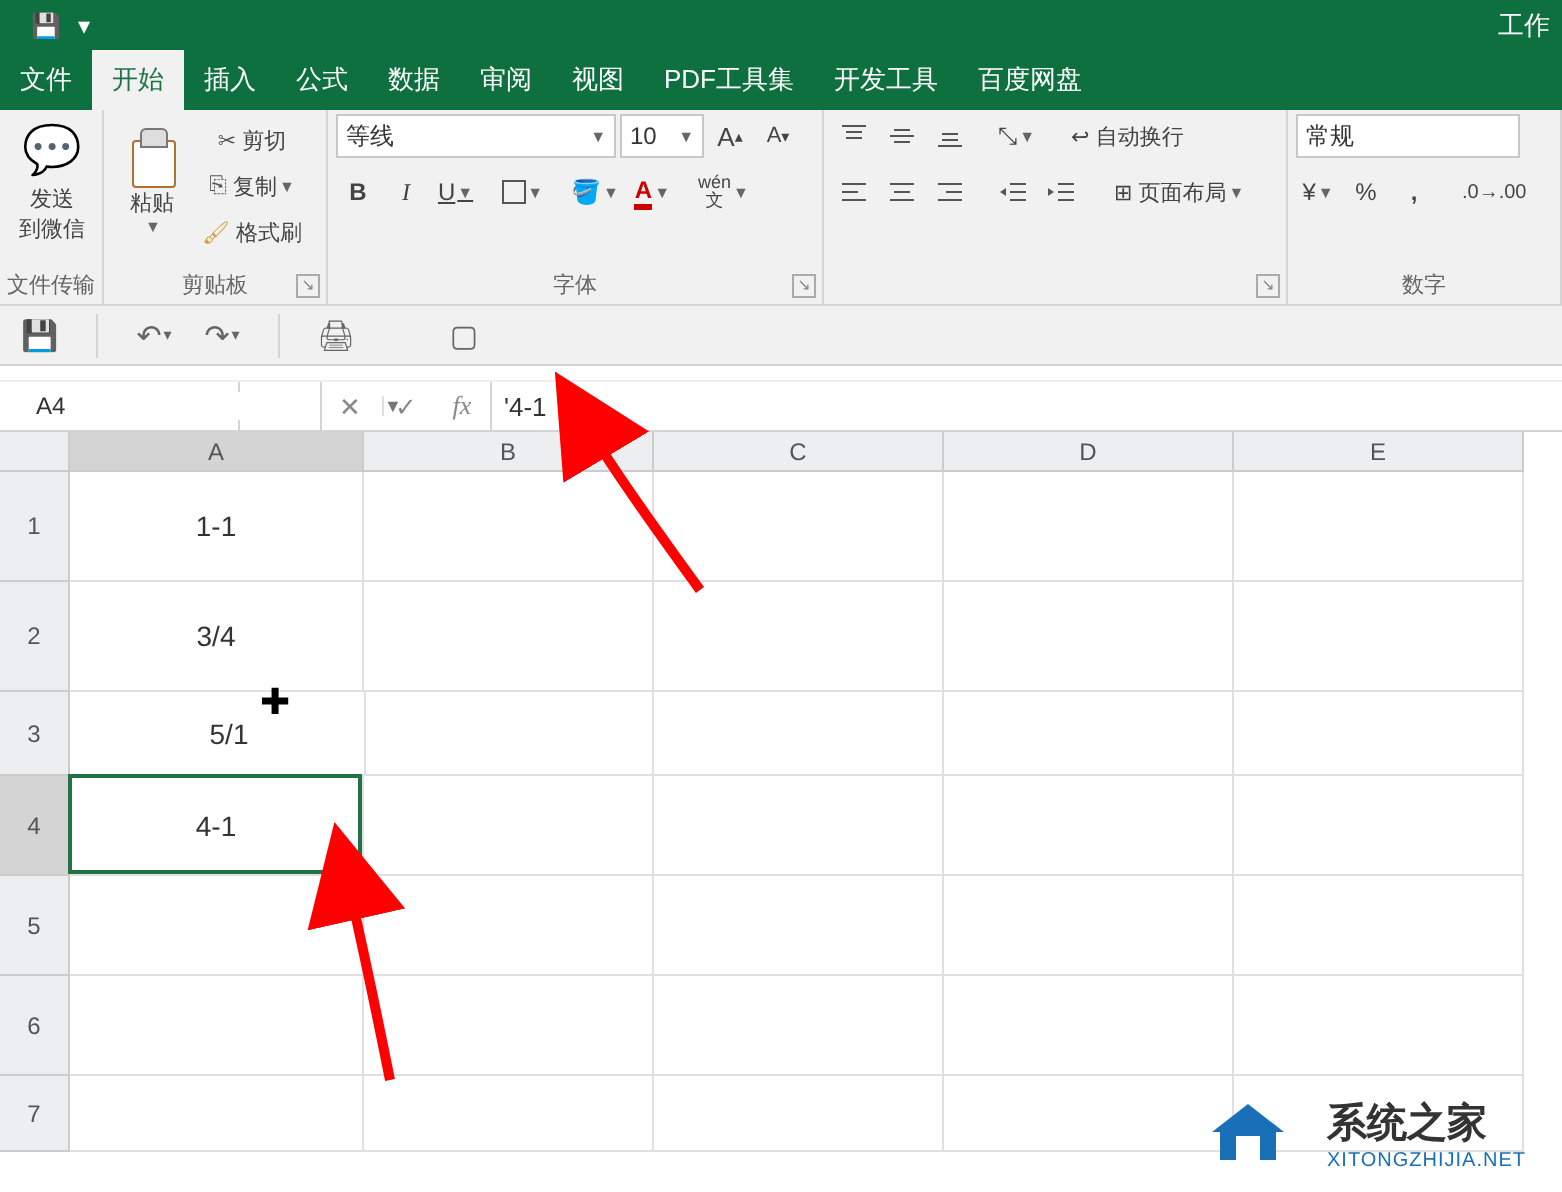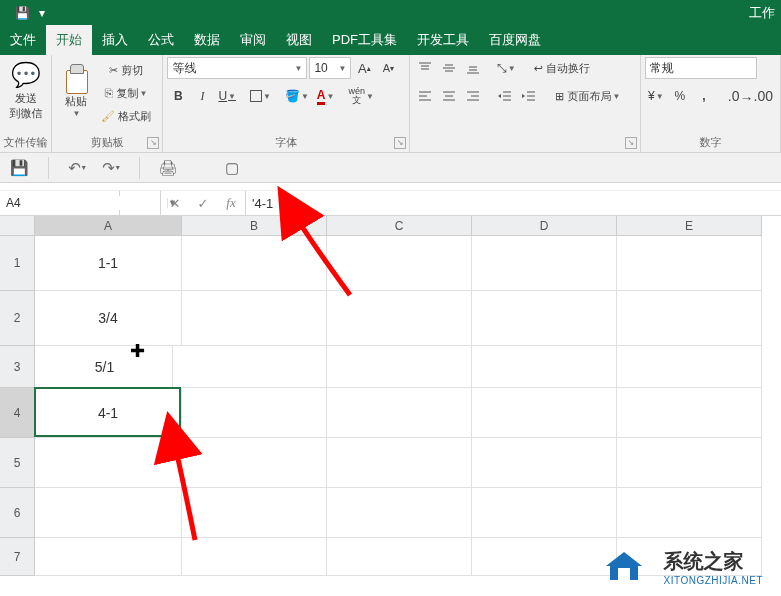--- a/index.html
+++ b/index.html
@@ -34,21 +34,21 @@
 .combo .dd-arrow { margin-left:auto; }
 
 
 .qat { height:30px; background:#f1f1f1; border-bottom:1px solid #d4d4d4; display:flex; align-items:center; gap:10px; padding:0 8px; }
 .qat-btn { width:24px; height:24px; display:inline-flex; align-items:center; justify-content:center; color:#666; font-size:15px; cursor:pointer; }
 .qat-sep { width:1px; height:22px; background:#d4d4d4; margin:0 6px; }
 
 
 .fbar { height:25px; background:#fff; border-bottom:1px solid #d4d4d4; display:flex; align-items:stretch; }
 .name-box { width:120px; border-right:1px solid #d4d4d4; display:flex; align-items:center; }
-.name-input { flex:1; border:none; font-size:12px; outline:none; padding:0 6px; color:#333; }
+.name-input { flex:1; border:none; font-size:12px; outline:none; padding:0 18px; color:#333; }
 .name-dd { width:18px; text-align:center; font-size:9px; color:#777; cursor:pointer; border-left:1px solid #e0e0e0; display:flex; align-items:center; justify-content:center;}
 .fbar-gap { width:40px; }
 .fbar-btns { display:flex; align-items:center; border-left:1px solid #d4d4d4; border-right:1px solid #d4d4d4; }
 .fbar-btn { width:28px; text-align:center; color:#888; font-size:13px; cursor:pointer; }
 .fbar-btn.fx { font-style:italic; font-family:serif; }
 .formula-input { flex:1; display:flex; align-items:center; padding:0 6px; font-size:13px; color:#333; }
 
 
 .sheet { position:relative; }
 .corner { position:absolute; left:0; top:0; width:35px; height:20px; background:#eceef0; border-right:1px solid #ccc; border-bottom:1px solid #ccc; }
@@ -261,21 +261,21 @@
           <span class="dd-arrow">▼</span>
         </div>
       <div class="small-btn">
           <span>%</span>
         </div>
       <div class="small-btn">
           <span style="font-weight:bold">,</span>
         </div>
       <span style="width:6px"></span>
       <div class="small-btn">
-          <span style="font-size:14px">.0→.00</span>
+          <span style="font-size:10px">.0→.00</span>
         </div>
     </div>
     <div class="group-label">数字</div>
   </div>
 </div>
 
 <div class="qat">
   <span class="qat-btn">💾</span>
   <span class="qat-sep"></span>
   <span class="qat-btn">↶<span class="dd-arrow">▾</span></span>
@@ -326,21 +326,21 @@
       <div class="cell" style="left: 0px; top: 0px; width: 147px; height: 55px;">1-1</div>
       <div class="cell" style="left: 147px; top: 0px; width: 145px; height: 55px;"></div>
       <div class="cell" style="left: 292px; top: 0px; width: 145px; height: 55px;"></div>
       <div class="cell" style="left: 437px; top: 0px; width: 145px; height: 55px;"></div>
       <div class="cell" style="left: 582px; top: 0px; width: 145px; height: 55px;"></div>
       <div class="cell" style="left: 0px; top: 55px; width: 147px; height: 55px;">3/4</div>
       <div class="cell" style="left: 147px; top: 55px; width: 145px; height: 55px;"></div>
       <div class="cell" style="left: 292px; top: 55px; width: 145px; height: 55px;"></div>
       <div class="cell" style="left: 437px; top: 55px; width: 145px; height: 55px;"></div>
       <div class="cell" style="left: 582px; top: 55px; width: 145px; height: 55px;"></div>
-      <div class="cell" style="left: 2px; top: 110px; width: 136px; height: 42px;">5/1</div>
+      <div class="cell" style="left: 12px; top: 110px; width: 136px; height: 42px;">5/1</div>
       <div class="cell" style="left: 147px; top: 110px; width: 145px; height: 42px;"></div>
       <div class="cell" style="left: 292px; top: 110px; width: 145px; height: 42px;"></div>
       <div class="cell" style="left: 437px; top: 110px; width: 145px; height: 42px;"></div>
       <div class="cell" style="left: 582px; top: 110px; width: 145px; height: 42px;"></div>
       <div class="cell" style="left: 0px; top: 152px; width: 147px; height: 50px;">4-1</div>
       <div class="cell" style="left: 147px; top: 152px; width: 145px; height: 50px;"></div>
       <div class="cell" style="left: 292px; top: 152px; width: 145px; height: 50px;"></div>
       <div class="cell" style="left: 437px; top: 152px; width: 145px; height: 50px;"></div>
       <div class="cell" style="left: 582px; top: 152px; width: 145px; height: 50px;"></div>
       <div class="cell" style="left: 0px; top: 202px; width: 147px; height: 50px;"></div>

